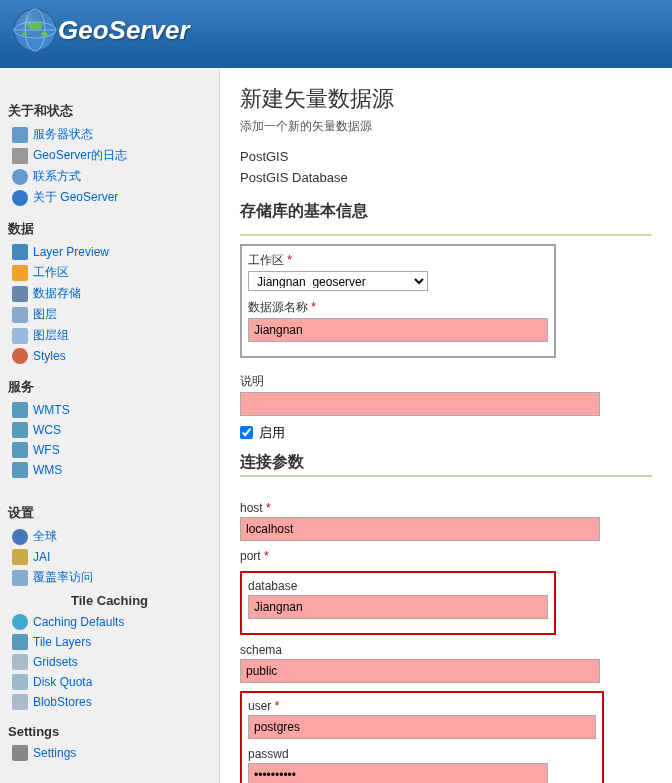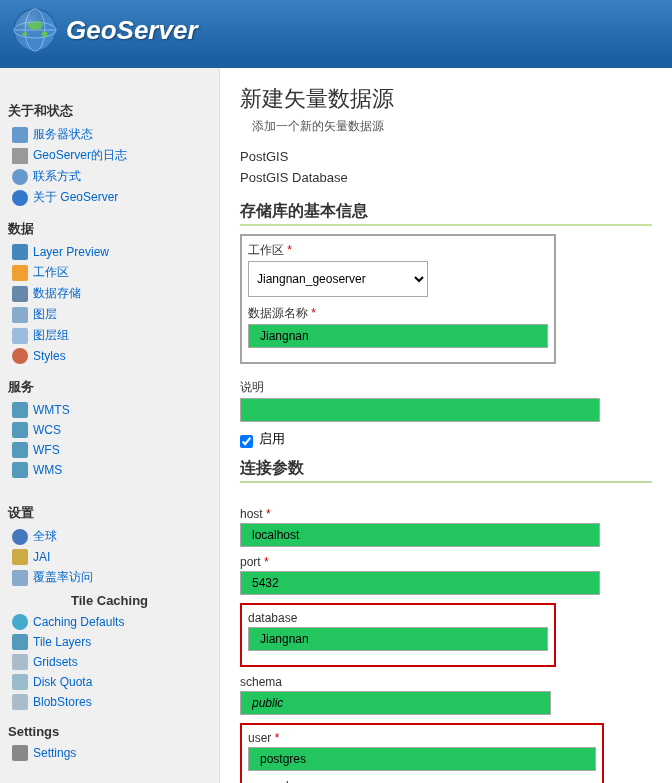--- a/index.html
+++ b/index.html
@@ -9,21 +9,21 @@
     .header {
       background: linear-gradient(180deg, #3a7fc1 0%, #1a5fa0 100%);
       padding: 8px 12px;
       display: flex;
       align-items: center;
       height: 60px;
     }
     .header-logo {
       display: flex;
       align-items: center;
-      gap: 8px;
+      gap: 0;
     }
     .logo-globe {
       width: 46px;
       height: 46px;
     }
     .logo-text {
       font-size: 26px;
       font-weight: bold;
       color: #fff;
       text-shadow: 1px 1px 2px rgba(0,0,0,0.4);
@@ -110,67 +110,66 @@
     .page-title {
       font-size: 22px;
       color: #333;
       font-weight: normal;
       margin-bottom: 4px;
     }
     .page-subtitle {
       font-size: 12px;
       color: #555;
       margin-bottom: 12px;
-      margin-left: 12px;
     }
     .datasource-type {
       font-size: 13px;
       color: #333;
       line-height: 1.6;
       margin-bottom: 12px;
     }
 
     .section-title {
       font-size: 16px;
       color: #333;
       font-weight: bold;
       margin-bottom: 8px;
       border-bottom: 2px solid #c8e0a0;
-      padding-bottom: 2px;
+      padding-bottom: 12px;
     }
 
     .form-group {
       margin-bottom: 8px;
     }
     .form-label {
       font-size: 12px;
       color: #333;
       margin-bottom: 2px;
       display: block;
     }
     .form-input {
       width: 100%;
       height: 24px;
       border: 1px solid #aaa;
-      padding: 2px 11px;
+      padding: 2px 5px;
       font-size: 12px;
-      background: #22c55e;
+      background: #fca5a5;
     }
     .form-select {
-      height: 36px;
+      height: 20px;
       border: 1px solid #aaa;
       padding: 2px 4px;
       font-size: 12px;
       background: #fff;
       min-width: 180px;
     }
 
     .checkbox-row {
       display: flex;
-      align-items: flex-end;
+      align-items: center;
       gap: 6px;
       margin: 8px 0;
     }
 
     .connection-section {
       margin-top: 10px;
     }
     .connection-title {
       font-size: 16px;
       color: #333;
@@ -363,33 +362,32 @@
         <label class="form-label">
           <span>host</span><span style="color:#cc0000;"> *</span>
         </label>
         <input class="form-input" type="text" style="width: 360px;" value="localhost">
       </div>
 
       <div class="form-group" style="max-width: 400px;">
         <label class="form-label">
           <span>port</span><span style="color:#cc0000;"> *</span>
         </label>
-        <input class="form-input" type="text" style="width: 360px;" value="5432">
       </div>
 
       <div style="border: 2px solid #cc0000; padding: 6px; margin-bottom: 8px; display: inline-block; min-width: 300px;">
         <div class="form-group">
           <label class="form-label">database</label>
           <input class="form-input" type="text" style="width: 300px;" value="Jiangnan">
         </div>
       </div>
 
       <div class="form-group" style="max-width: 400px;">
         <label class="form-label">schema</label>
-        <input class="form-input" type="text" style="width: 311px; font-style: italic;" value="public">
+        <input class="form-input" type="text" style="width: 360px;" value="public">
       </div>
 
       <div style="border: 2px solid #cc0000; padding: 6px; margin-bottom: 8px; display: inline-block; min-width: 300px;">
         <div class="form-group">
           <label class="form-label">
             <span>user</span><span style="color:#cc0000;"> *</span>
           </label>
           <input class="form-input" type="text" style="width: 348px;" value="postgres">
         </div>
         <div class="form-group">

